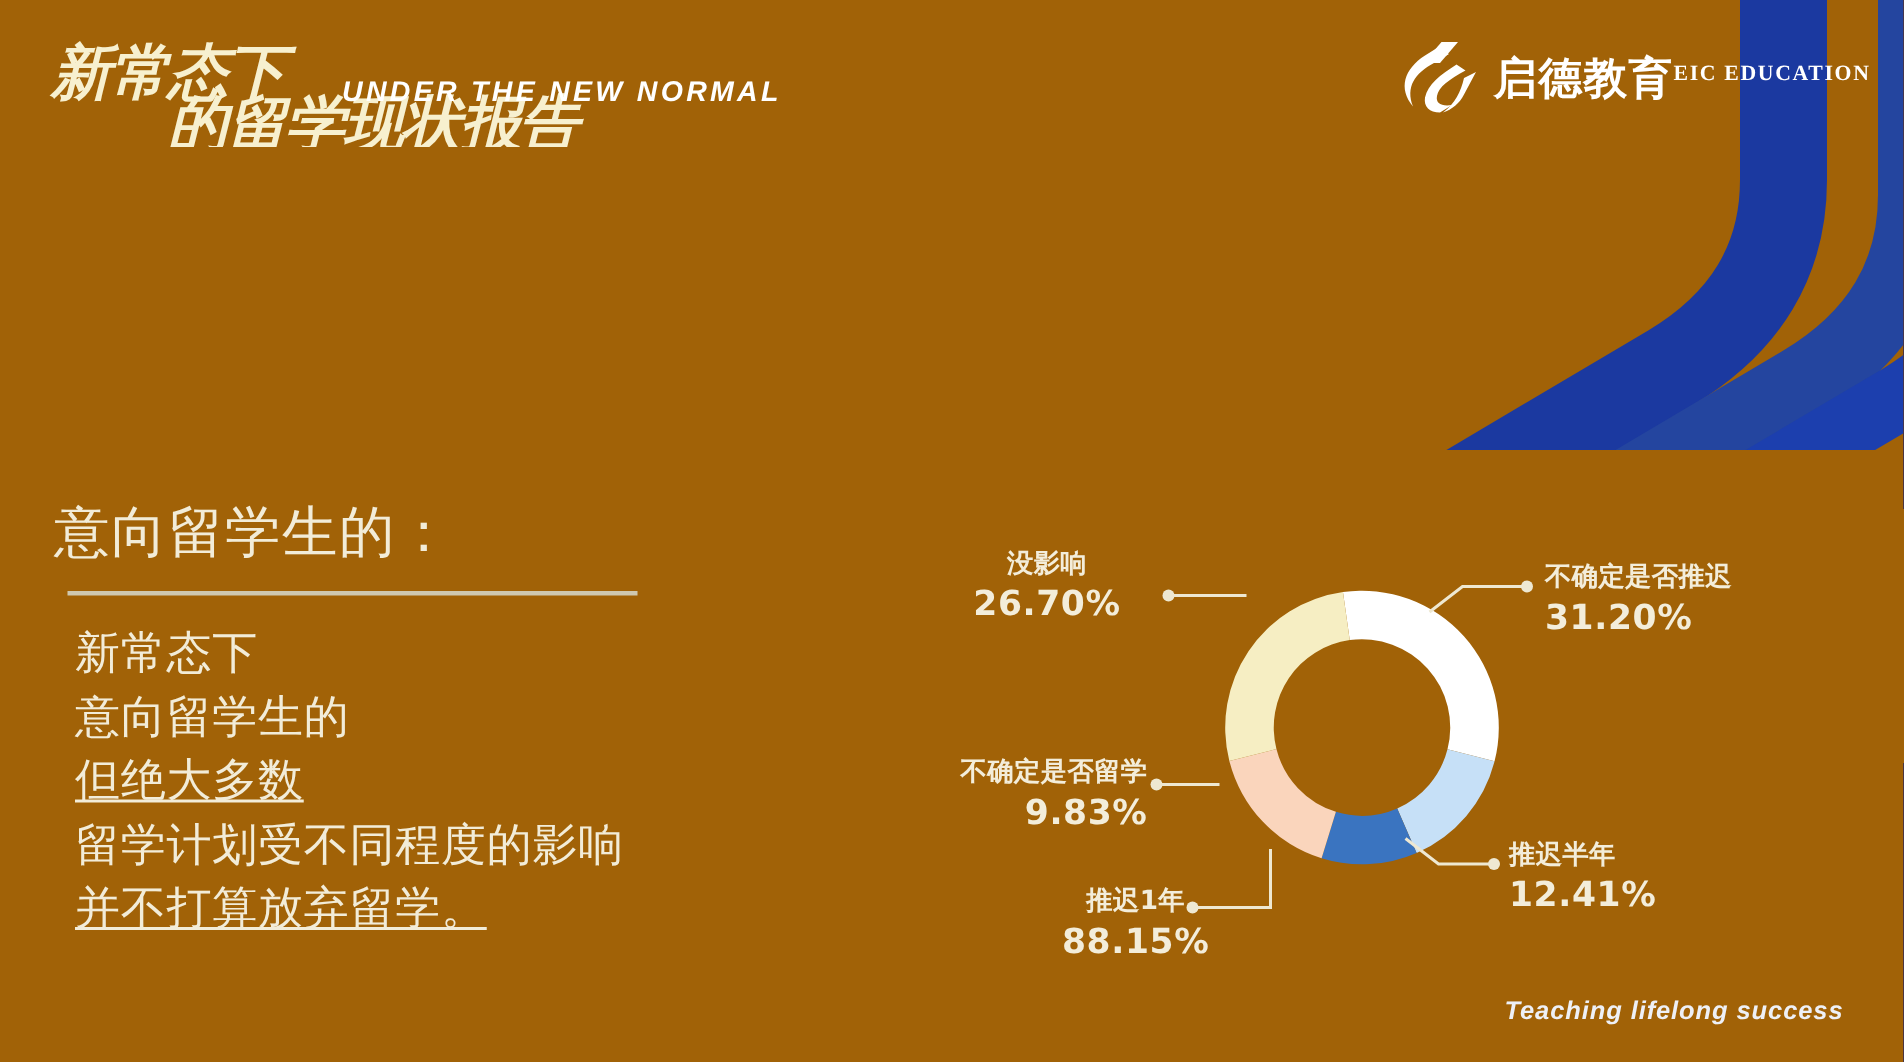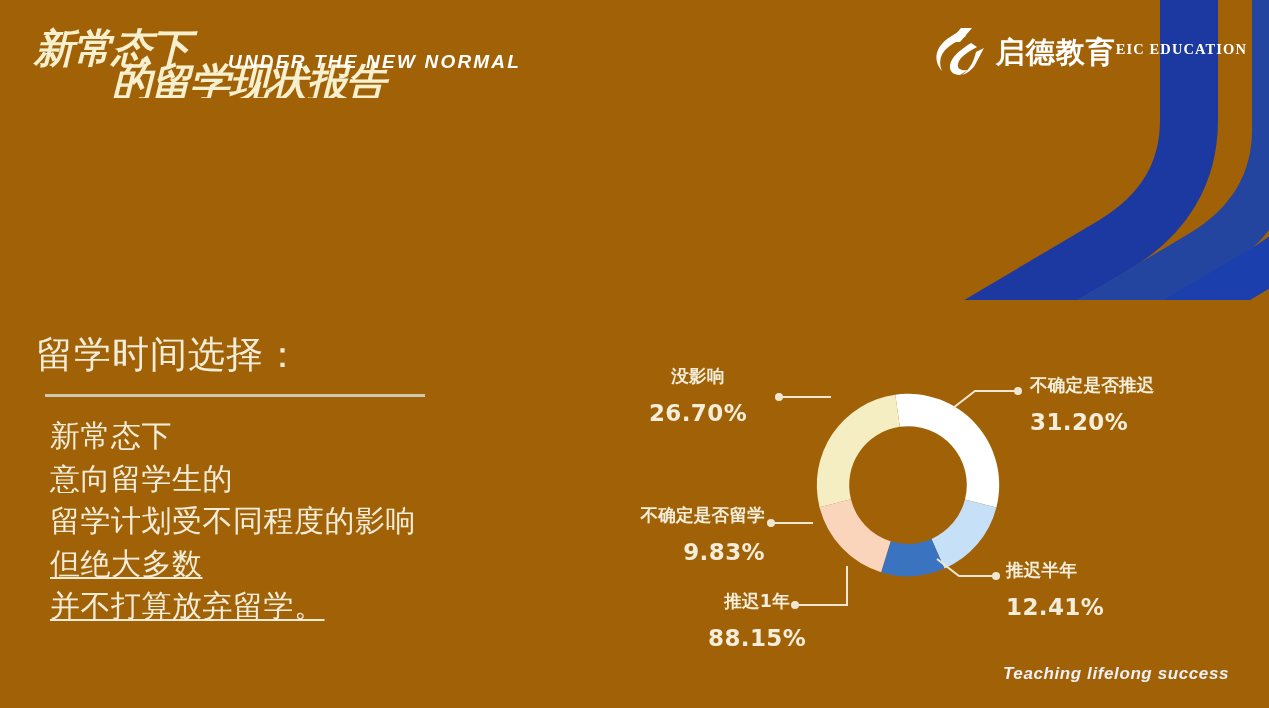--- a/index.html
+++ b/index.html
@@ -154,21 +154,21 @@
     display: block;
     font-size: 17.5px;
     font-weight: 700;
     letter-spacing: 0.3px;
   }
   .dlabel .pct {
     display: block;
     font-size: 23px;
     font-weight: 700;
     letter-spacing: 0.4px;
-    margin-top: 12px;
+    margin-top: 2px;
   }
 
   
   .lbl-undecided-delay { left: 455px; top: 26px; }
   .lbl-delay-half      { left: 431px; top: 211px; }
   .lbl-delay-one       { left: 133px; top: 242px; text-align: center; }
   .lbl-undecided-study { left:   0px; top: 156px; text-align: right; width: 190px; }
   .lbl-no-impact       { left:  48px; top:  17px; text-align: center; width: 150px; }
 
   
@@ -220,27 +220,27 @@
         <path d="M46 26 L54 22 L46 37 C43 43, 38 47, 32 49 C40 43, 44 35, 46 26 Z"></path>
       </g>
     </svg>
     <div class="brand-text">
       <div class="brand-cn">启德教育</div>
       <div class="brand-en">EIC EDUCATION</div>
     </div>
   </div>
 
   <div class="copy">
-    <div class="copy-heading">留学时间选择：</div>
+    <div class="copy-heading">意向留学生的：</div>
     <div class="copy-rule"></div>
     <div class="copy-lines" id="copy-lines">
         <div class="copy-line">新常态下</div>
         <div class="copy-line">意向留学生的</div>
+        <div class="copy-line underline">但绝大多数</div>
         <div class="copy-line">留学计划受不同程度的影响</div>
-        <div class="copy-line underline">但绝大多数</div>
         <div class="copy-line underline">并不打算放弃留学。</div>
       </div>
   </div>
 
   <div class="chart-area">
 
     <svg class="donut-svg" id="donut-svg" viewBox="-100 -100 200 200">
         <path d="M -13.360617692166283 -95.06573459919076 A 96 96 0 0 1 93.01257054048934 23.762611839831433 L 59.99310799861562 15.326884636691275 A 61.92 61.92 0 0 0 -8.617598411447252 -61.31739881647804 Z" fill="#ffffff"></path>
         <path d="M 93.01257054048934 23.762611839831433 A 96 96 0 0 1 38.33453301988487 88.01399649003196 L 24.725773797825745 56.76902773607061 A 61.92 61.92 0 0 0 59.99310799861562 15.326884636691275 Z" fill="#c6e0f7"></path>
         <path d="M 38.33453301988487 88.01399649003196 A 96 96 0 0 1 -28.363192245951367 91.71438995936899 L -18.294258998638632 59.155781523793 A 61.92 61.92 0 0 0 24.725773797825745 56.76902773607061 Z" fill="#3a74c0"></path>

